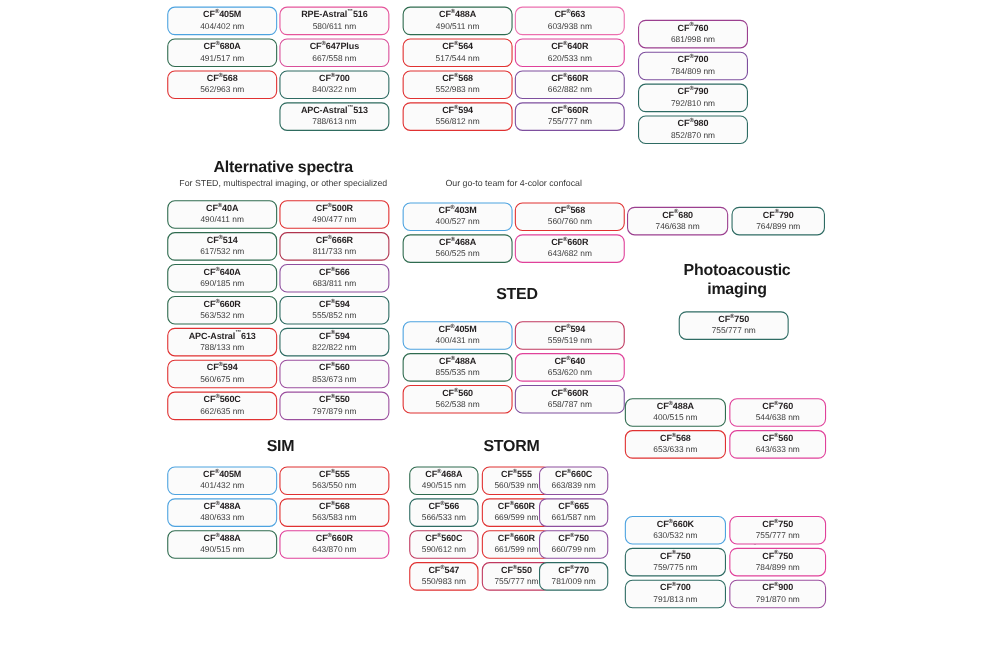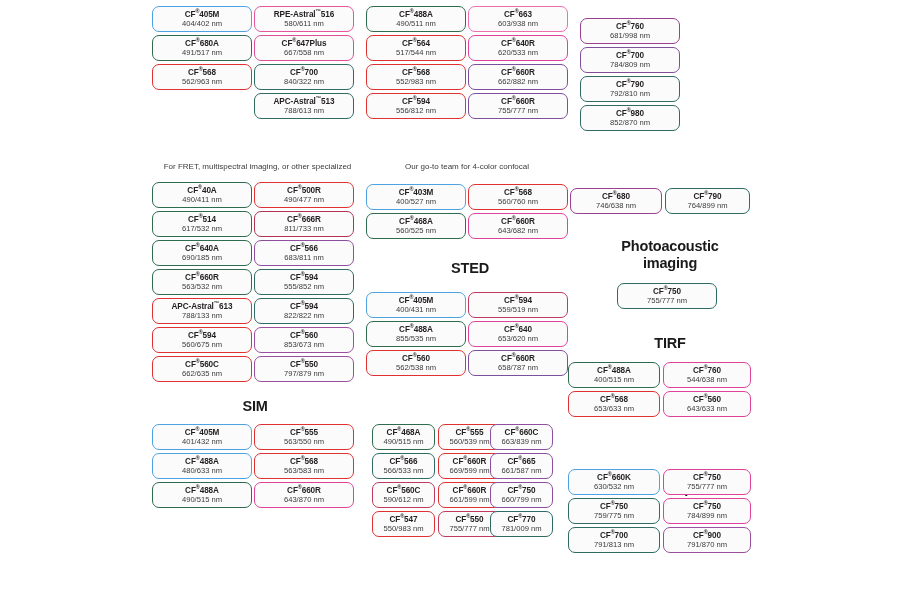--- a/index.html
+++ b/index.html
@@ -130,32 +130,33 @@
       <div class="pill" style="left: 580px; top: 76px; width: 100px; height: 26px; border-color: rgb(46, 107, 99);">
         <div class="nm-name">CF<sup>®</sup>790</div>
         <div class="nm-val">792/810 nm</div>
       </div>
       <div class="pill" style="left: 580px; top: 105px; width: 100px; height: 26px; border-color: rgb(46, 107, 99);">
         <div class="nm-name">CF<sup>®</sup>980</div>
         <div class="nm-val">852/870 nm</div>
       </div>
     </div>
 
-  <div class="sec-sub" style="left:150px;top:162px;width:215px;">For FRET, multispectral imaging, or other specialized</div>
+  <div class="sec-title big" style="left:155px;top:144px;width:205px;">Alternative spectra</div>
+  <div class="sec-sub" style="left:150px;top:162px;width:215px;">For STED, multispectral imaging, or other specialized</div>
 
   <div class="sec-sub" style="left:372px;top:162px;width:190px;">Our go-to team for 4-color confocal</div>
 
   <div class="sec-title big" style="left:380px;top:260px;width:180px;">STED</div>
 
   <div class="sec-title big" style="left:155px;top:398px;width:200px;">SIM</div>
 
+  <div class="sec-title big" style="left:375px;top:398px;width:180px;">STORM</div>
 
   <div class="sec-title big two-line" style="left:600px;top:238px;width:140px;">Photoacoustic imaging</div>
 
-  <div class="sec-title big" style="left:600px;top:335px;width:140px;">TIRF</div>
 
   <div class="sec-title big" style="left:622px;top:443px;width:160px;margin-top:37px;">2-photon</div>
 
 <div class="pill" style="left: 152px; top: 182px; width: 100px; height: 26px; border-color: rgb(47, 107, 79);">
       <div class="nm-name">CF<sup>®</sup>40A</div>
       <div class="nm-val">490/411 nm</div>
     </div>
     <div class="pill" style="left: 152px; top: 211px; width: 100px; height: 26px; border-color: rgb(47, 107, 79);">
       <div class="nm-name">CF<sup>®</sup>514</div>
       <div class="nm-val">617/532 nm</div>

